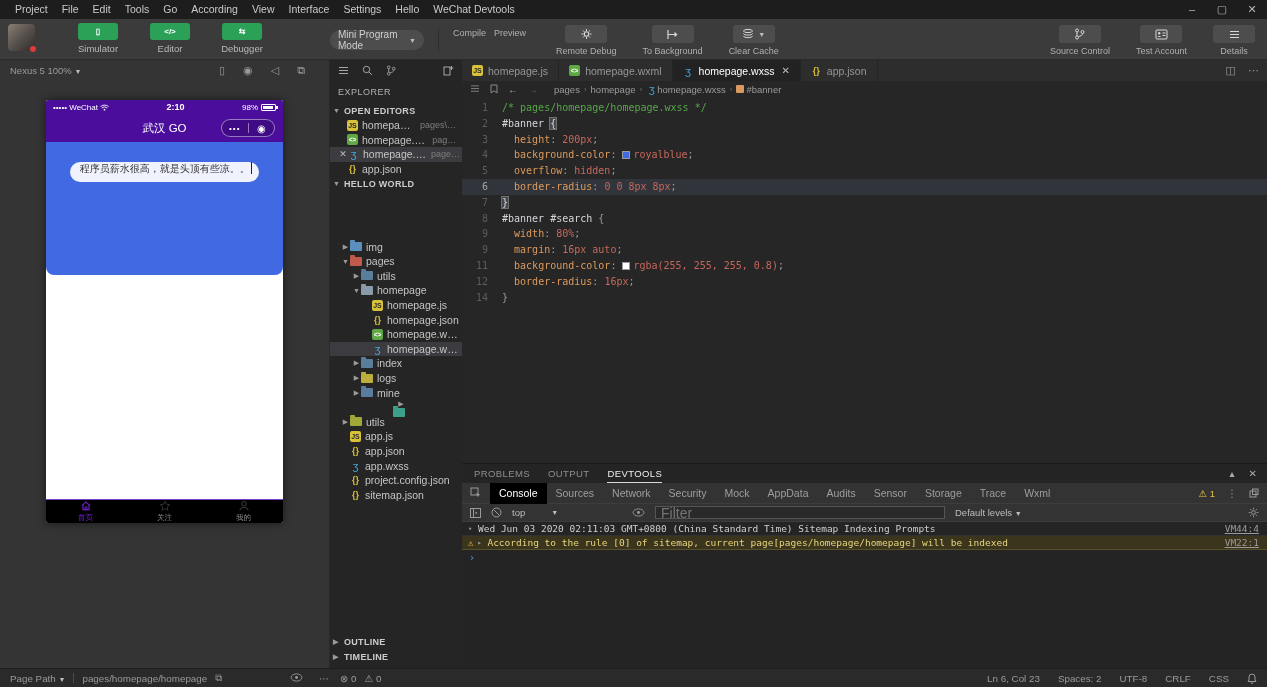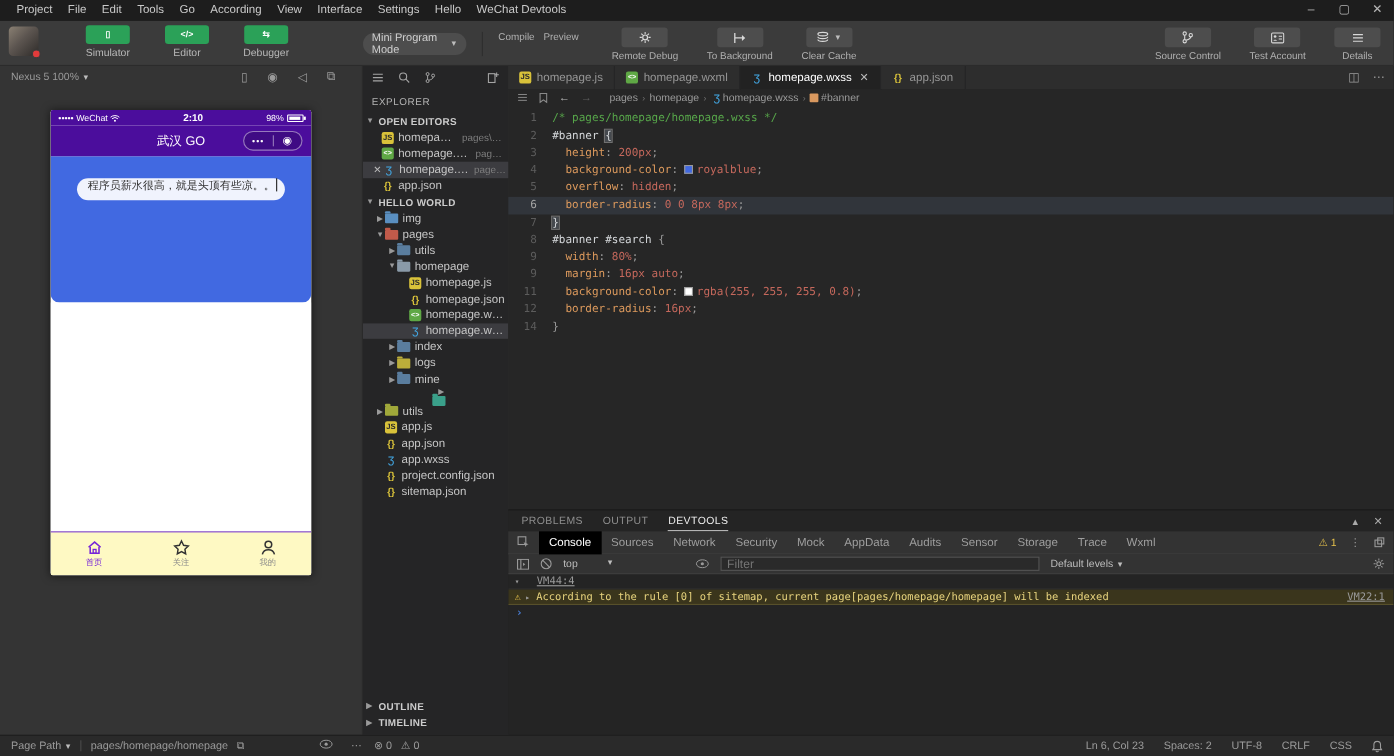--- a/index.html
+++ b/index.html
@@ -53,33 +53,33 @@
   .batt::before { content:""; position:absolute; right:-3px; top:1.5px; width:2px; height:3px; background:#fff; }
   .p-nav { height:28px; background:#4b0d9c; color:#fff; display:flex; align-items:center; justify-content:center; position:relative; font-size:11.5px; }
   .capsule { position:absolute; right:8px; top:5px; width:54px; height:18px; border:1px solid rgba(255,255,255,.45); background:rgba(0,0,0,.15); border-radius:9px; display:flex; align-items:center; color:#fff; }
   .capsule .dots { flex:1; text-align:center; font-size:8px; letter-spacing:1px; }
   .capsule .cdiv { width:1px; height:10px; background:rgba(255,255,255,.45); }
   .capsule .target { flex:1; text-align:center; font-size:10px; }
   .p-banner { height:133px; background:#4169e1; border-radius:0 0 8px 8px; }
   .p-search { width:80%; margin:20px auto 0; height:20px; background:rgba(255,255,255,.92); border-radius:10px; display:flex; align-items:flex-start; padding-left:10px; font-size:10px; color:#333; white-space:nowrap; }
   .p-search .cursor { display:inline-block; width:1px; height:12px; background:#222; margin-left:1px; }
   .p-content { flex:1; background:#fff; }
-  .p-tabbar { height:40px; border-top:1px solid #7d3fd4; display:flex; background:#fef9c3; }
+  .p-tabbar { height:24px; border-top:1px solid #7d3fd4; display:flex; background:#000000; }
   .p-tab { flex:1; display:flex; flex-direction:column; align-items:center; justify-content:center; gap:1px; }
   .p-tab .t-label { font-size:7.5px; color:#8a8a8a; }
   .p-tab.active .t-label { color:#7724d8; }
 
   
   .explorer { width:132px; flex:none; background:#252526; display:flex; flex-direction:column; font-size:10.5px; color:#c5c5c5; position:relative; }
   .exp-icons { height:20px; display:flex; align-items:center; gap:13px; padding:0 8px; color:#a5a5a5; }
   .exp-icons .right { margin-left:auto; }
   .exp-title { padding:7px 8px 6px; font-size:9px; letter-spacing:.5px; color:#b3b3b3; }
   .section-h { display:flex; align-items:center; height:15px; font-size:9px; font-weight:bold; letter-spacing:.3px; color:#cccccc; padding-left:3px; gap:3px; }
   .section-h .arr { font-size:7px; color:#9a9a9a; width:8px; }
-  .exp-list { flex:1; overflow:hidden; }
+  .exp-list { flex:1; overflow:hidden;margin-top:48px; }
   .tree-item { display:flex; align-items:center; height:14.6px; white-space:nowrap; padding-right:2px; }
   .tree-item.selected { background:#3c3c40; }
   .tree-item .arr { font-size:7px; color:#9a9a9a; width:9px; text-align:center; flex:none; }
   .tree-item .fi { flex:none; margin-right:4px; }
   .tree-item .nm { overflow:hidden; text-overflow:ellipsis; }
   .tree-item .pth { color:#7e7e7e; font-size:9px; margin-left:4px; overflow:hidden; text-overflow:ellipsis; }
   .tree-item .closex { width:10px; color:#bbb; font-size:9px; flex:none; text-align:center; }
   .exp-bottom { margin-top:auto; }
   .fi { display:inline-flex; align-items:center; justify-content:center; width:11px; height:11px; font-size:7px; font-weight:bold; border-radius:2px; }
   .fi.js { background:#d9c23a; color:#2b2b2b; }
@@ -123,21 +123,21 @@
   .dt-ptab.active { color:#eee; border-bottom:1px solid #d8d8d8; }
   .dt-header .hdr-right { position:absolute; right:10px; display:flex; gap:14px; color:#aaa; font-size:10px; }
   .dt-tabs { height:21px; background:#333333; border-bottom:1px solid #3d3d3d; display:flex; align-items:center; padding-left:6px; flex:none; position:relative; }
   .dt-inspect { color:#9a9a9a; margin:0 8px 0 2px; font-size:10px; }
   .dt-tab { padding:0 9px; height:21px; line-height:21px; color:#9e9e9e; font-size:10.5px; }
   .dt-tab.active { background:#000; color:#fff; }
   .dt-tabs .tabs-right { position:absolute; right:8px; display:flex; align-items:center; gap:12px; }
   .warn-badge { color:#e5c04b; font-size:9.5px; }
   .dt-filterbar { height:18px; background:#333333; border-bottom:1px solid #3d3d3d; display:flex; align-items:center; gap:10px; padding:0 8px; flex:none; color:#9a9a9a; }
   .frame-sel { display:flex; align-items:center; gap:26px; color:#bdbdbd; font-size:9.5px; width:110px; }
-  .filter-input { width:290px; height:13px; background:#2a2a2a; border:1px solid #555; color:#ccc; font-size:11px; padding:0 5px; outline:none; font-family:"Liberation Sans",sans-serif; }
+  .filter-input { width:290px; height:13px; background:#2a2a2a; border:1px solid #555; color:#ccc; font-size:14px; padding:0 5px; outline:none; font-family:"Liberation Sans",sans-serif; }
   .levels { color:#bdbdbd; font-size:9.5px; }
   .dt-filterbar .gear { margin-left:auto; }
   .console { flex:1; font-family:"DejaVu Sans Mono", monospace; font-size:9.5px; overflow:hidden; }
   .c-row { display:flex; align-items:center; height:14px; border-bottom:1px solid #313131; padding:0 8px 0 6px; color:#cfcfcf; }
   .c-row .c-arr { color:#9a9a9a; font-size:7px; width:10px; flex:none; }
   .c-row .c-warnicon { color:#e5c04b; font-size:9px; margin-right:4px; flex:none; }
   .c-row .c-text { flex:1; white-space:nowrap; overflow:hidden; }
   .c-row .c-src { color:#9a9a9a; text-decoration:underline; margin-left:10px; flex:none; }
   .c-row.warning { background:#3a351c; border-color:#57502a; color:#e8d47e; }
   .c-prompt { height:14px; display:flex; align-items:center; padding-left:7px; color:#4a7fd6; font-size:10px; font-weight:bold; }
@@ -650,20 +650,21 @@
           <span class="gear">
               <svg width="11" height="11" viewBox="0 0 12 12">
                 <circle cx="6" cy="6" r="2" fill="none" stroke="#9a9a9a"></circle>
                 <path d="M6 .8v2M6 9.2v2M.8 6h2M9.2 6h2M2.3 2.3l1.4 1.4M9.7 2.3L8.3 3.7M2.3 9.7l1.4-1.4M9.7 9.7L8.3 8.3" stroke="#9a9a9a"></path>
               </svg>
             </span>
         </div>
         <div class="console" id="console-rows">
             <div class="c-row">
               <span class="c-arr">▾</span>
+              <span class="c-text">Wed Jun 03 2020 02:11:03 GMT+0800 (China Standard Time) Sitemap Indexing Prompts</span>
               <span class="c-src">VM44:4</span>
             </div>
             <div class="c-row warning">
               <span class="c-warnicon">⚠</span>
               <span class="c-arr">▸</span>
               <span class="c-text">According to the rule [0] of sitemap, current page[pages/homepage/homepage] will be indexed</span>
               <span class="c-src">VM22:1</span>
             </div>
             <div class="c-prompt">›</div>
           </div>

